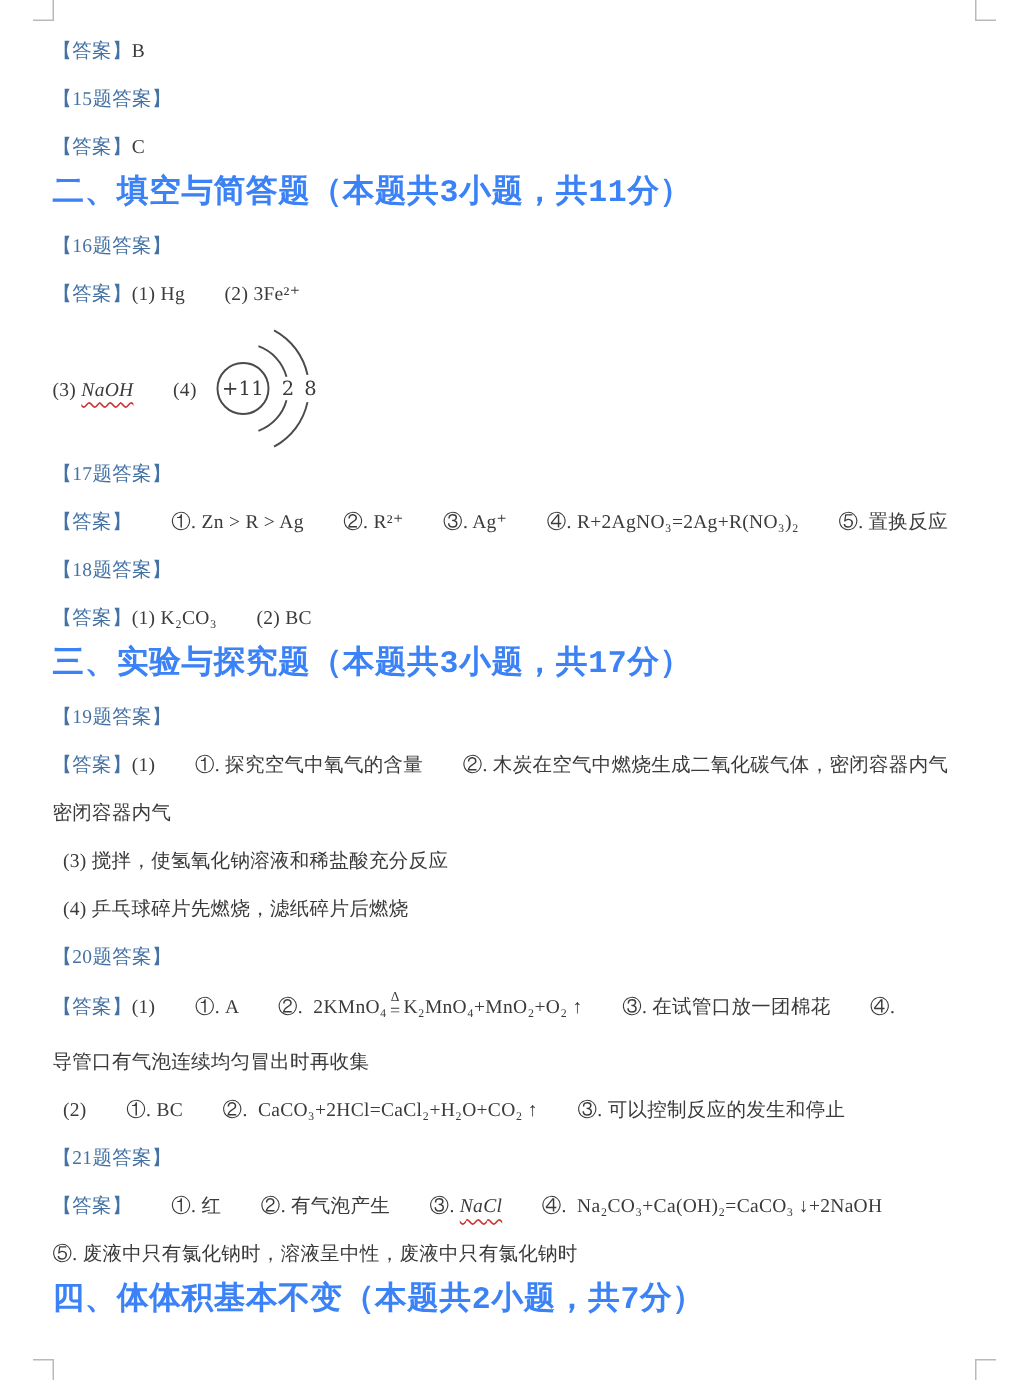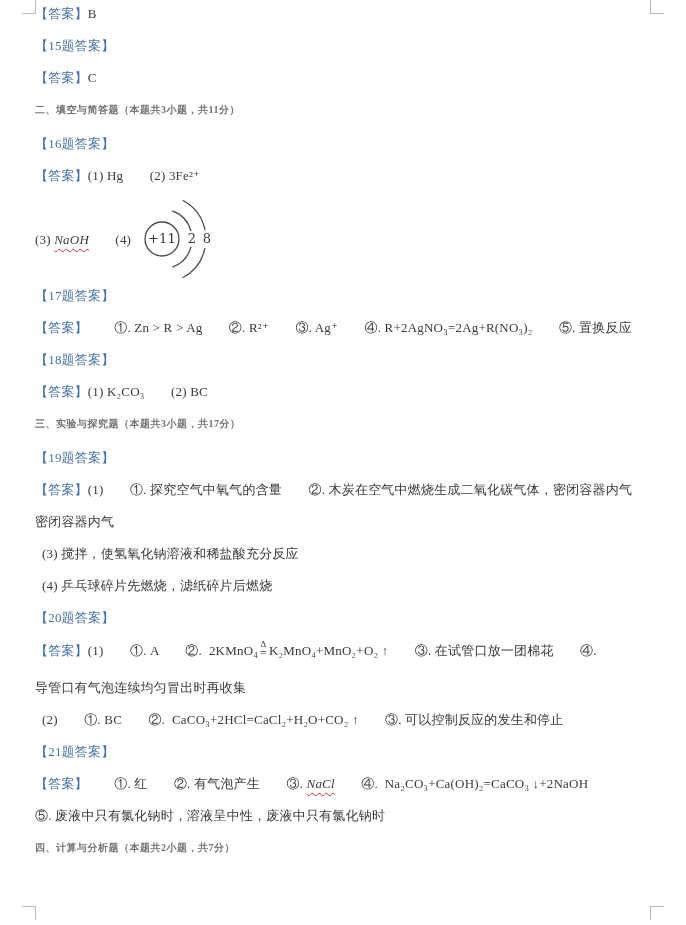--- a/index.html
+++ b/index.html
@@ -4,33 +4,33 @@
 <style>
   html,body{margin:0;padding:0;}
   body{
     width:686px;height:925px;
     background:#ffffff;
     position:relative;
     overflow:hidden;
     font-family:"Liberation Serif","DejaVu Serif",serif;
     color:#3a3a3a;
   }
-  .doc{padding:4px 30px 0 35px;}
+  .doc{padding:24px 30px 0 35px;}
   .line{
     font-size:13px;
     line-height:19px;
     margin:0 0 13px 0;
     letter-spacing:.2px;
     white-space:pre-wrap;
   }
   .heading{
-    font-family:Liberation Serif, serif;
+    font-family:Liberation Mono, monospace;
     font-weight:bold;
-    font-size:10px;
-    color:#737373;
+    font-size:21px;
+    color:#3b82f6;
     letter-spacing:.5px;
     margin:2px 0 15px 0;
   }
   .ind{padding-left:7px;}
   .tall{margin-top:1px;margin-bottom:18px;}
   .bohr-line{display:flex;align-items:center;margin:2px 0 6px 0;}
   .run-blue{color:#4472a4;}
   .run-wavy{
     text-decoration:underline wavy #cc3333;
     text-decoration-thickness:1px;
@@ -91,15 +91,15 @@
     <div class="line"><span class="run">密闭容器内气</span></div>
     <div class="line ind"><span class="run">(3) 搅拌，使氢氧化钠溶液和稀盐酸充分反应</span></div>
     <div class="line ind"><span class="run">(4) 乒乓球碎片先燃烧，滤纸碎片后燃烧</span></div>
     <div class="line"><span class="run-blue">【20题答案】</span></div>
     <div class="line tall"><span class="run-blue">【答案】</span><span class="run">(1)　　①. A　　②.  2KMnO₄</span><span class="delta-wrap"><span class="delta-top">Δ</span><span class="delta-eq">=</span></span><span class="run">K₂MnO₄+MnO₂+O₂ ↑　　③. 在试管口放一团棉花　　④.</span></div>
     <div class="line"><span class="run">导管口有气泡连续均匀冒出时再收集</span></div>
     <div class="line ind"><span class="run">(2)　　①. BC　　②.  CaCO₃+2HCl=CaCl₂+H₂O+CO₂ ↑　　③. 可以控制反应的发生和停止</span></div>
     <div class="line"><span class="run-blue">【21题答案】</span></div>
     <div class="line"><span class="run-blue">【答案】</span><span class="run">　　①. 红　　②. 有气泡产生　　③. </span><span class="run-wavy">NaCl</span><span class="run">　　④.  Na₂CO₃+Ca(OH)₂=CaCO₃ ↓+2NaOH</span></div>
     <div class="line"><span class="run">⑤. 废液中只有氯化钠时，溶液呈中性，废液中只有氯化钠时</span></div>
-    <div class="line heading"><span class="run">四、计算与分析题（本题共2小题，共7分）</span></div>
+    <div class="line heading"><span class="run">四、体体积基本不变（本题共2小题，共7分）</span></div>
     <div class="line"></div>
   </div>
 
 </body></html>

